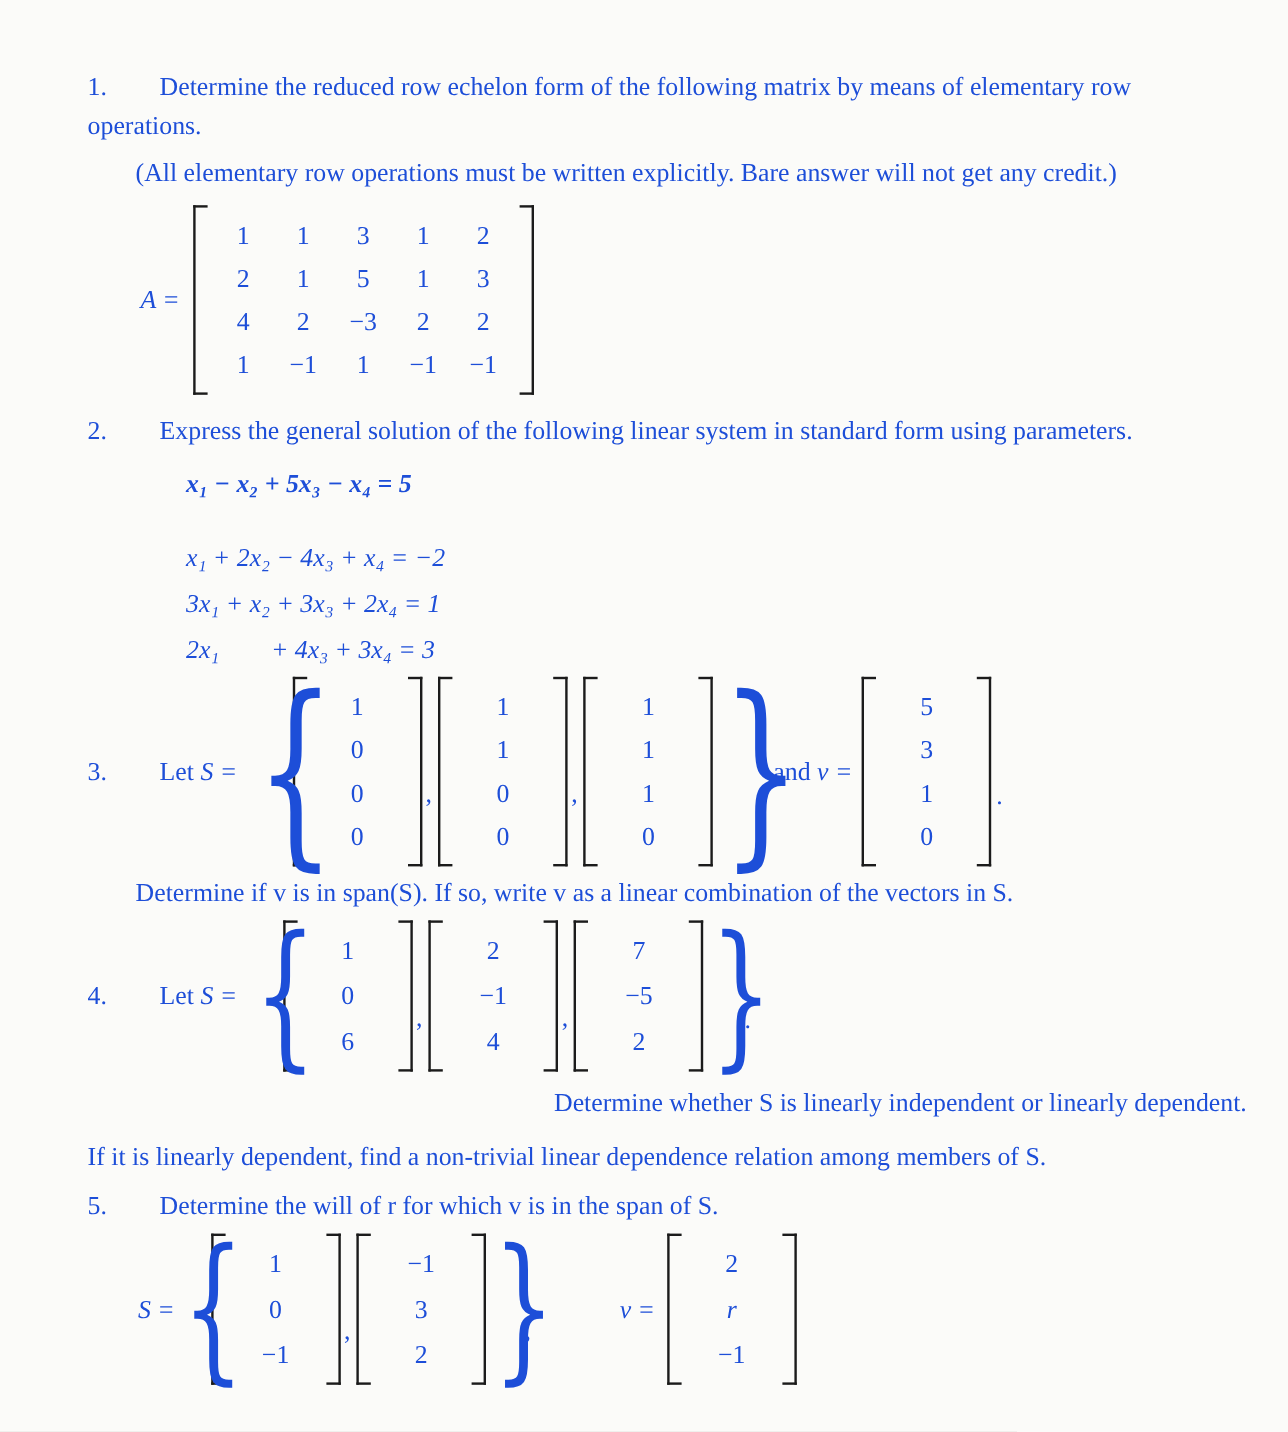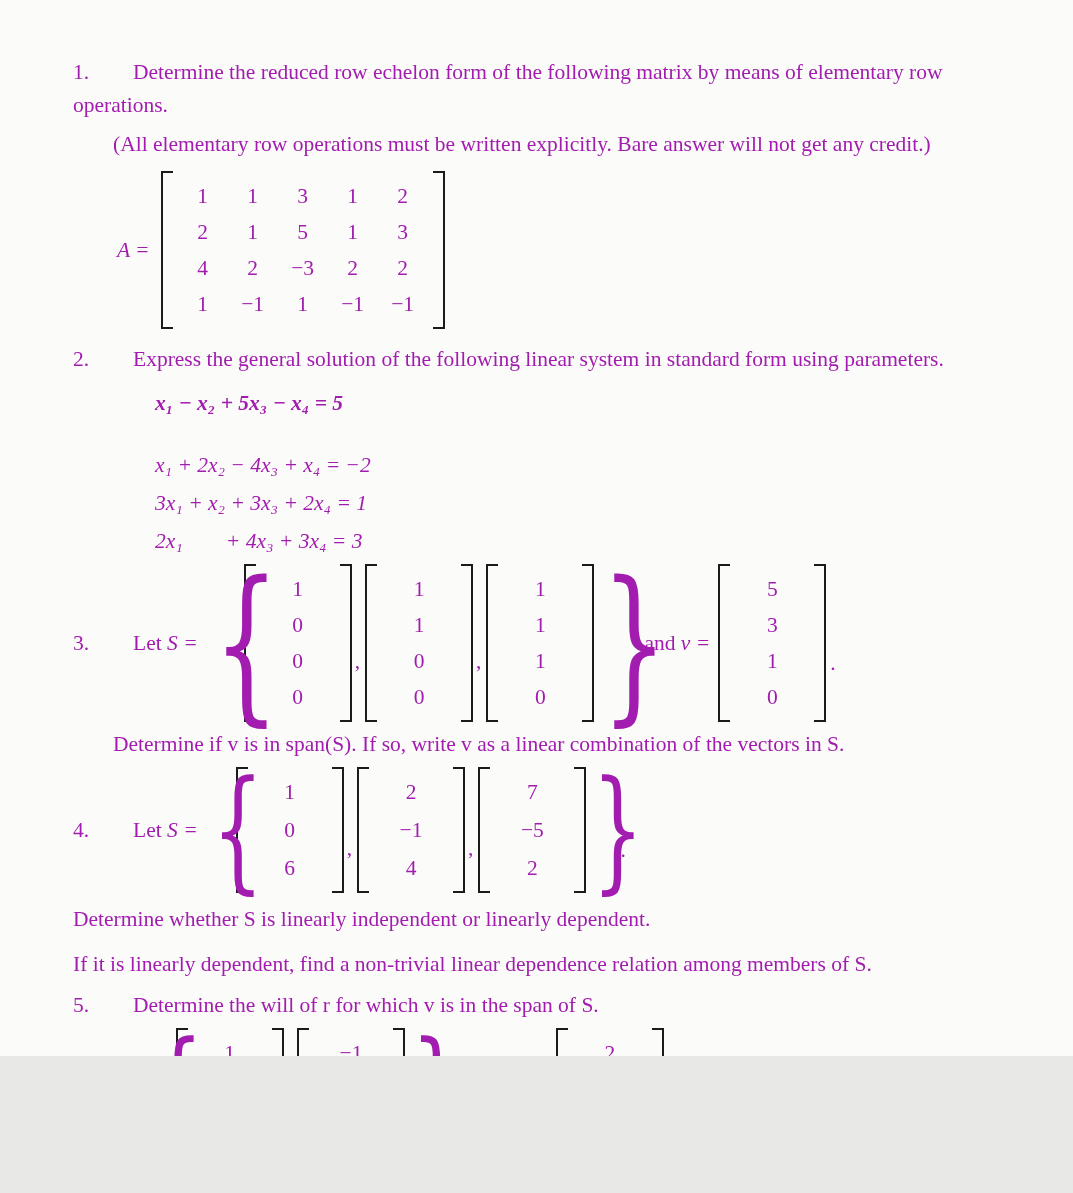--- a/index.html
+++ b/index.html
@@ -1,23 +1,23 @@
 <!DOCTYPE html>
 <html><head>
 <meta charset="utf-8">
 <style>
   html,body { margin:0; padding:0; background:#e8e8e6; }
   .page {
     position:relative;
-    width:1073px; height:1056px;
+    width:1073px; height:1193px;
     margin:0 auto;
     background:#fbfbf9;
     box-sizing:border-box;
     padding:56px 34px 0 73px;
-    color:#a21caf;
+    color:#1d4ed8;
     font-family:"Liberation Serif","DejaVu Serif",serif;
     font-size:21.5px;
     overflow:hidden;
   }
   p { margin:0; }
   .para { line-height:33px; }
   .num { display:inline-block; width:60px; }
   .indent40 { margin-left:40px; }
   .ital { font-style:italic; }
 
@@ -50,21 +50,21 @@
   #p1-note { margin-top:6px; }
   #p1-matrix-row { display:flex; align-items:center; gap:11px; margin:10px 0 0 44px; }
   #p2-para { margin-top:14px; }
   .eq { margin-left:82px; line-height:38px; font-style:italic; }
   #p2-eq1 { margin-top:8px; margin-bottom:24px;font-weight:bold; }
   #p3-row { margin-top:4px; }
   #p3-row .lbl, #p4-row .lbl { margin-right:8px; }
   .andlbl { margin:0 8px 0 12px; }
   #p3-text { margin-top:6px; }
   #p4-row { margin-top:6px; }
-  #p4-text1 { margin-top:10px; }
+  #p4-text1 { margin-top:10px;text-align:right; }
   #p4-text2 { margin-top:12px; }
   #p5-para { margin-top:8px; }
   #p5-row { margin:6px 0 0 42px; }
   #p5-comma { margin:36px 0 0 2px; }
   #p5-vlabel { margin-left:74px; margin-right:10px; }
 </style>
 </head>
 <body>
 
 <div class="page">

